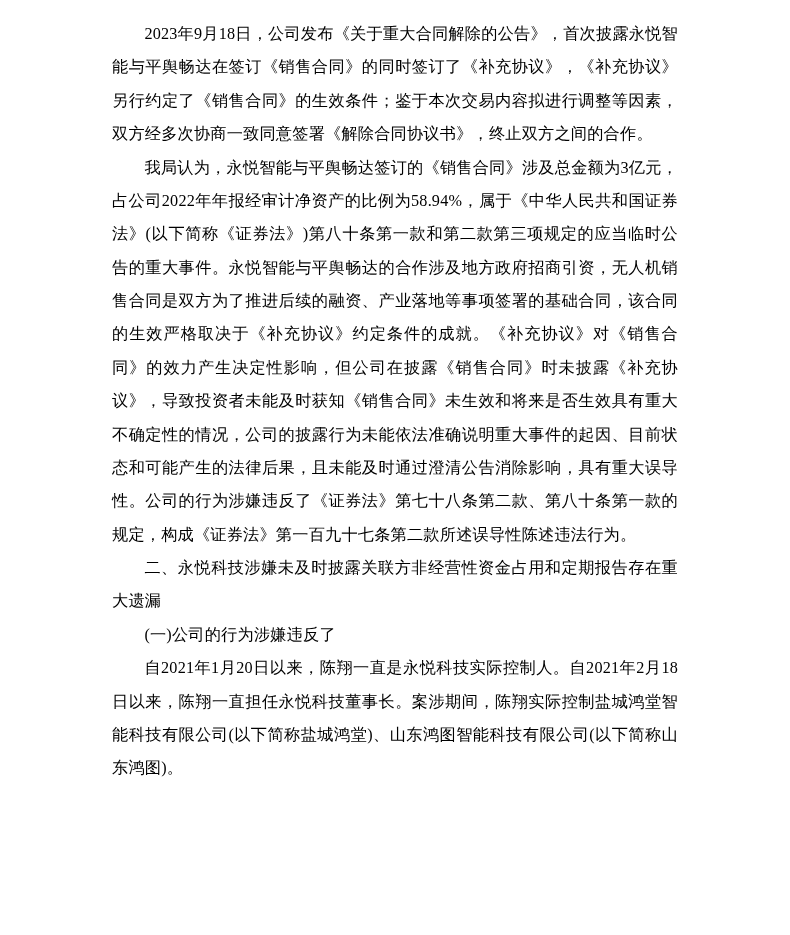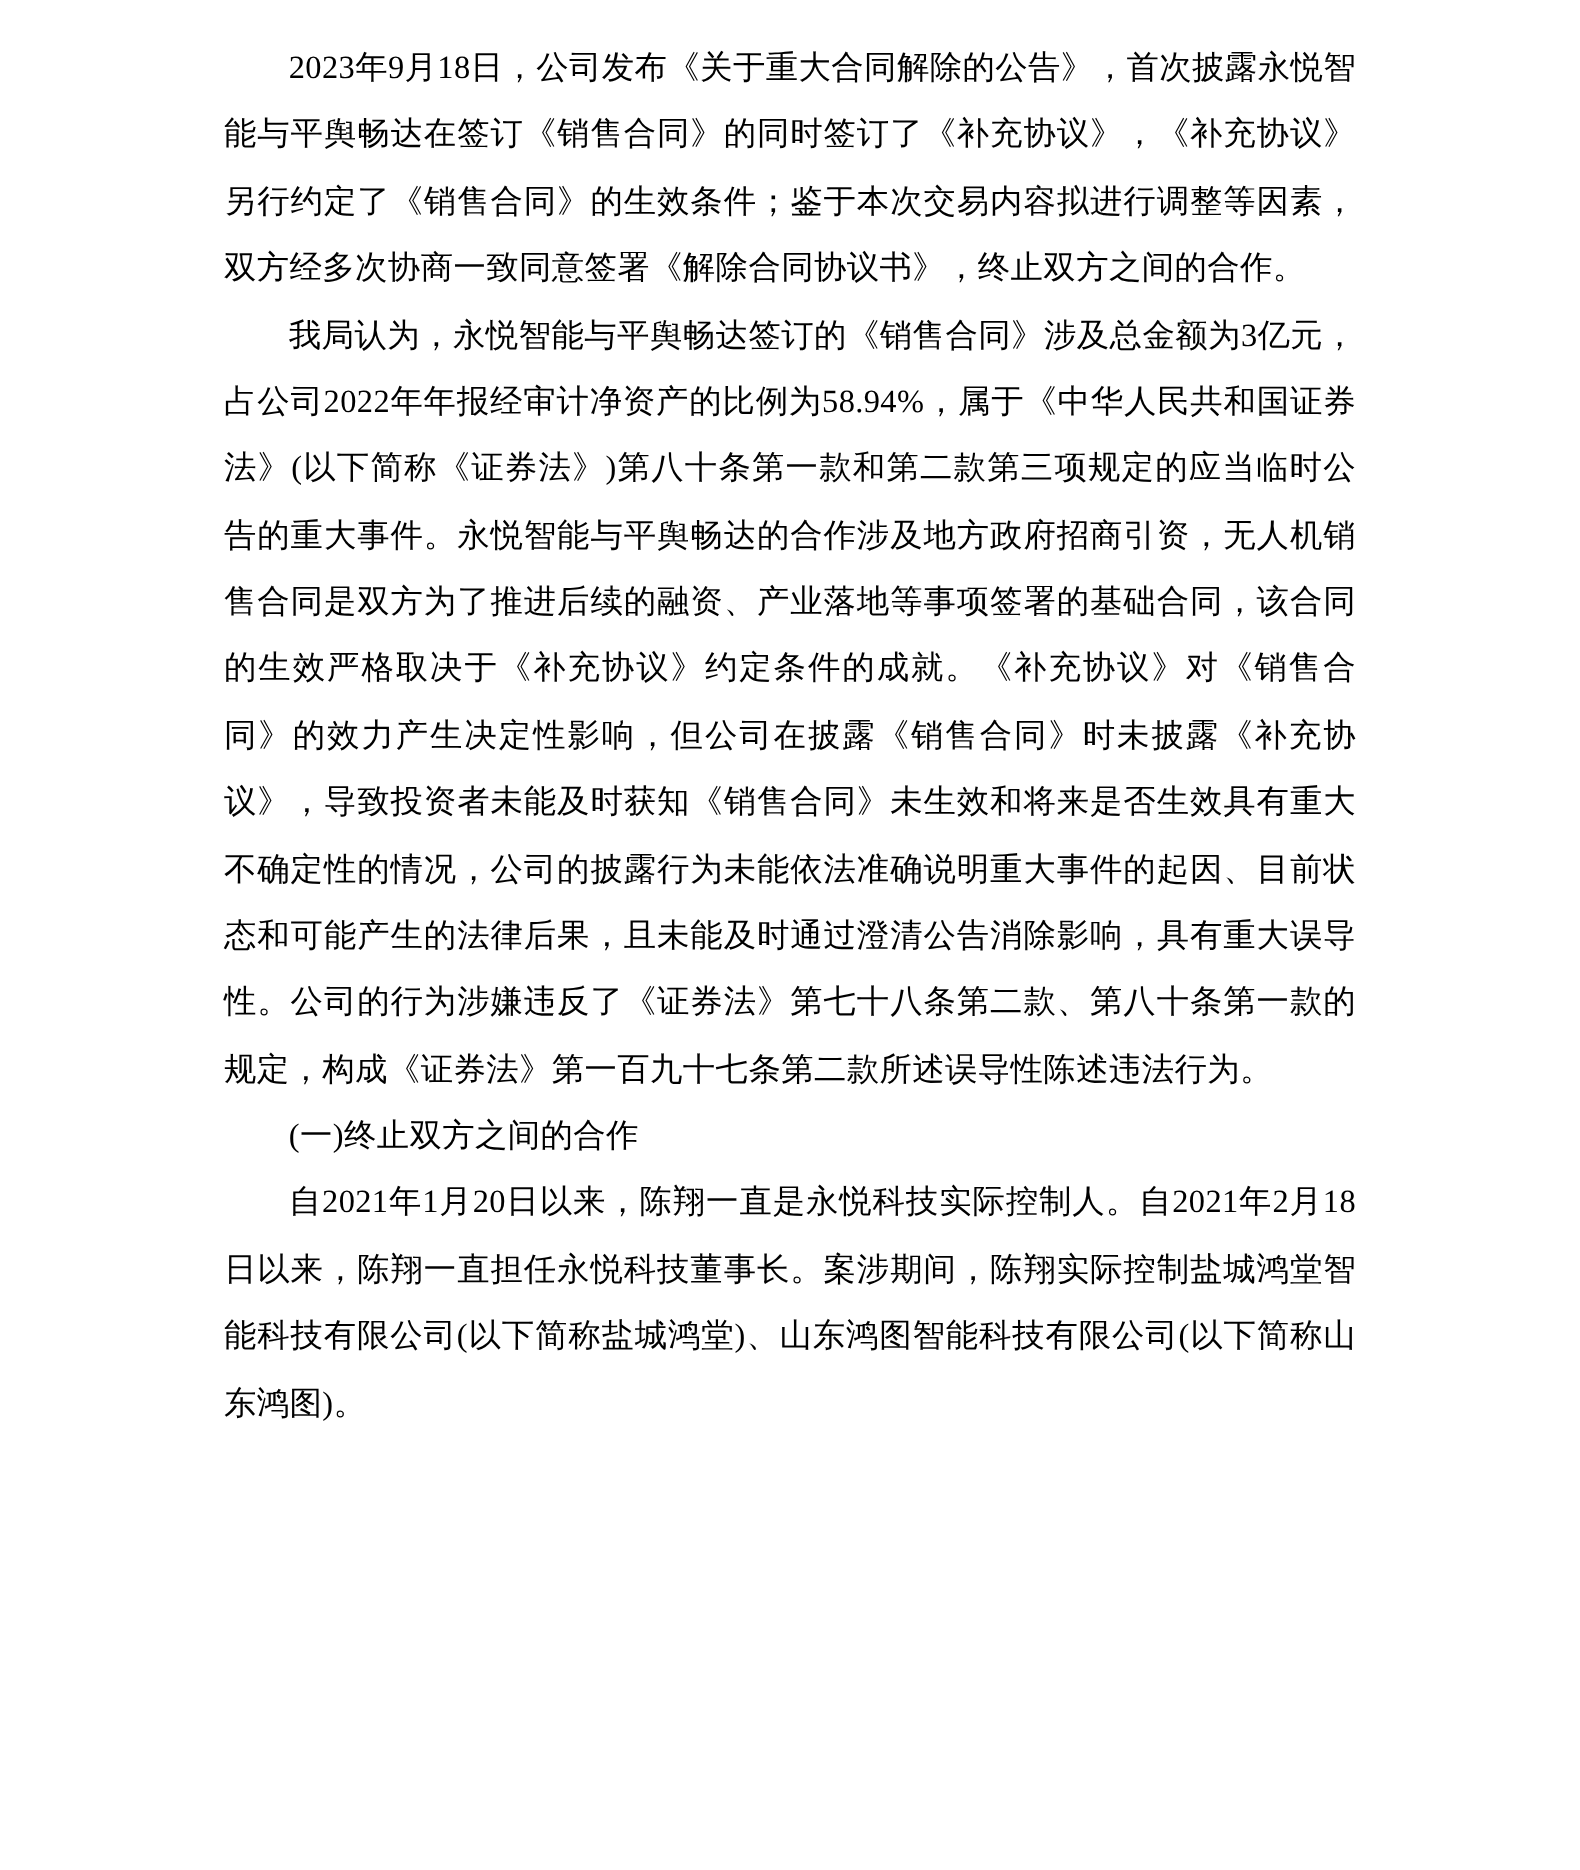--- a/index.html
+++ b/index.html
@@ -31,16 +31,17 @@
     letter-spacing: 0.2px;
     word-break: break-all;
   }
 </style>
 </head>
 <body>
 
 <div id="page">
   <p class="para">2023年9月18日，公司发布《关于重大合同解除的公告》，首次披露永悦智能与平舆畅达在签订《销售合同》的同时签订了《补充协议》，《补充协议》另行约定了《销售合同》的生效条件；鉴于本次交易内容拟进行调整等因素，双方经多次协商一致同意签署《解除合同协议书》，终止双方之间的合作。</p>
   <p class="para">我局认为，永悦智能与平舆畅达签订的《销售合同》涉及总金额为3亿元，占公司2022年年报经审计净资产的比例为58.94%，属于《中华人民共和国证券法》(以下简称《证券法》)第八十条第一款和第二款第三项规定的应当临时公告的重大事件。永悦智能与平舆畅达的合作涉及地方政府招商引资，无人机销售合同是双方为了推进后续的融资、产业落地等事项签署的基础合同，该合同的生效严格取决于《补充协议》约定条件的成就。《补充协议》对《销售合同》的效力产生决定性影响，但公司在披露《销售合同》时未披露《补充协议》，导致投资者未能及时获知《销售合同》未生效和将来是否生效具有重大不确定性的情况，公司的披露行为未能依法准确说明重大事件的起因、目前状态和可能产生的法律后果，且未能及时通过澄清公告消除影响，具有重大误导性。公司的行为涉嫌违反了《证券法》第七十八条第二款、第八十条第一款的规定，构成《证券法》第一百九十七条第二款所述误导性陈述违法行为。</p>
-  <p class="para">(一)终止双方之间的合作</p>
+  <p class="para">二、永悦科技涉嫌未及时披露关联方非经营性资金占用和定期报告存在重大遗漏</p>
+  <p class="para">(一)公司的行为涉嫌违反了</p>
   <p class="para">自2021年1月20日以来，陈翔一直是永悦科技实际控制人。自2021年2月18日以来，陈翔一直担任永悦科技董事长。案涉期间，陈翔实际控制盐城鸿堂智能科技有限公司(以下简称盐城鸿堂)、山东鸿图智能科技有限公司(以下简称山东鸿图)。</p>
 
 </div>
 
 </body></html>

